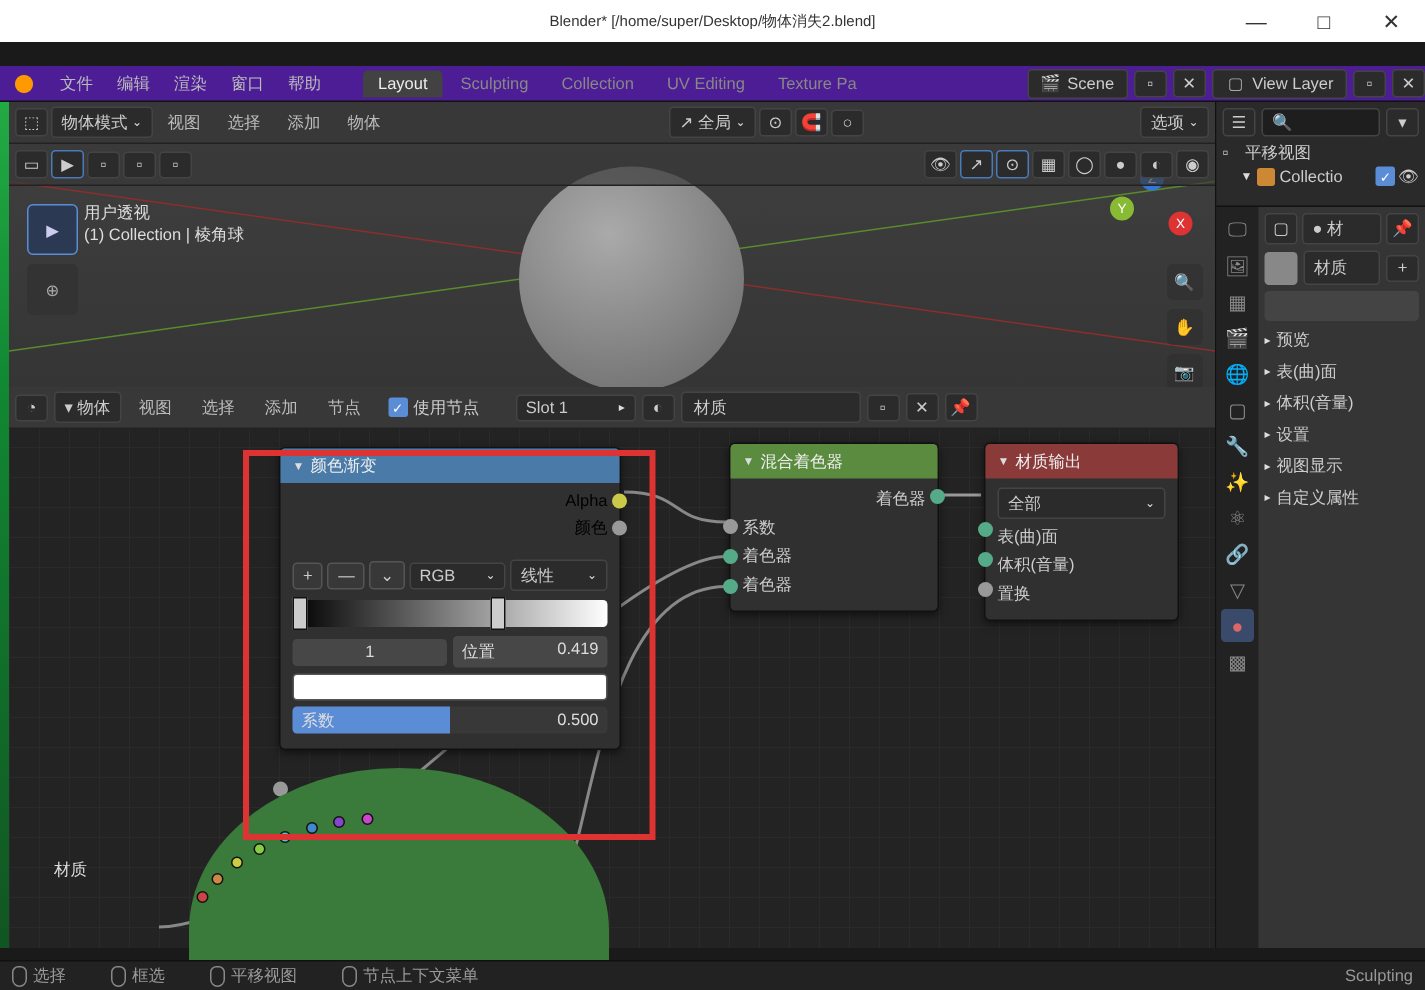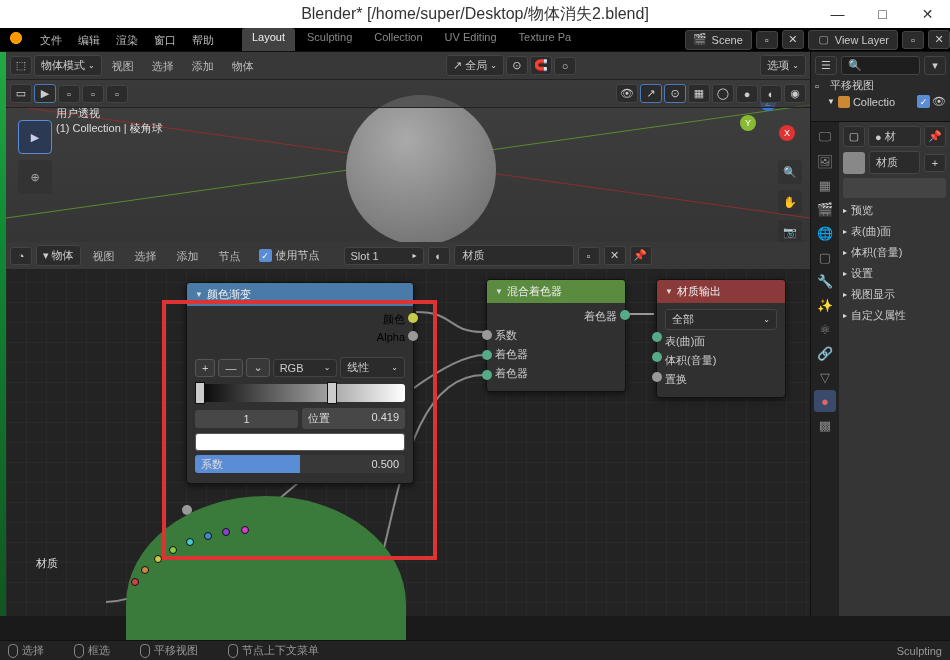--- a/index.html
+++ b/index.html
@@ -1,25 +1,25 @@
 <!DOCTYPE html>
 <html><head>
 <meta charset="utf-8">
 <style>
 * { margin: 0; padding: 0; box-sizing: border-box; font-family: sans-serif; font-size: 11px; user-select: none; }
 body { background: #1a1a1a; width: 950px; height: 660px; overflow: hidden; position: relative; }
 
 
 .titlebar { height: 28px; background: #fff; display: flex; align-items: center; justify-content: center; position: relative; }
-.titlebar-text { color: #333; font-size: 16px; }
+.titlebar-text { color: #333; font-size: 10px; }
 .win-controls { position: absolute; right: 0; display: flex; }
 .win-btn { width: 45px; height: 28px; display: flex; align-items: center; justify-content: center; color: #333; font-size: 14px; }
 
 
-.menubar { height: 24px; background: #000000; display: flex; color: #ccc; border-bottom: 1px solid #111; }
+.menubar { height: 24px; background: #4c1d95; display: flex; align-items: center; color: #ccc; border-bottom: 1px solid #111; margin-top: 16px; }
 .blender-logo { width: 20px; height: 20px; border-radius: 50%; background: radial-gradient(circle, #f90 40%, transparent 45%); margin: 0 6px; }
 .menu-item { padding: 0 8px; line-height: 24px; color: #bbb; }
 .spacer { flex: 1; }
 .ws-tab { padding: 3px 10px; color: #888; margin-right: 2px; border-radius: 3px 3px 0 0; }
 .ws-tab.active { background: #424242; color: #eee; }
 .scene-layer { display: flex; gap: 4px; align-items: center; }
 .field { background: #2b2b2b; border: 1px solid #444; border-radius: 3px; padding: 2px 8px; color: #ccc; display: flex; align-items: center; gap: 4px; }
 .icon-sm { width: 14px; height: 14px; display: inline-flex; align-items: center; justify-content: center; color: #aaa; }
 
 
@@ -40,21 +40,21 @@
 .axis-x { background: #8b2e2e; transform: rotate(8deg); }
 .axis-y { background: #5a8b2e; transform: rotate(-8deg); }
 .sphere { position: absolute; left: 340px; top: 15px; width: 150px; height: 150px; border-radius: 50%; background: radial-gradient(circle at 40% 30%, #aaa, #666); }
 .gizmo { position: absolute; right: 15px; top: 15px; width: 55px; height: 55px; }
 .gizmo-axis { position: absolute; width: 16px; height: 16px; border-radius: 50%; color: #fff; font-size: 9px; display: flex; align-items: center; justify-content: center; }
 .gx { background: #d33; right: 0; top: 30px; }
 .gy { background: #8b3; left: 0; top: 20px; }
 .gz { background: #37d; left: 20px; top: 0; }
 .vp-side-icons { position: absolute; right: 8px; top: 80px; display: flex; flex-direction: column; gap: 6px; }
 .sicon { width: 24px; height: 24px; background: #2b2b2b80; border-radius: 4px; display: flex; align-items: center; justify-content: center; color: #ccc; }
-.overlay-text { position: absolute; left: 50px; top: 26px; color: #ddd; font-size: 11px; }
+.overlay-text { position: absolute; left: 50px; top: 38px; color: #ddd; font-size: 11px; }
 .tool-btn { position: absolute; left: 12px; width: 34px; height: 34px; border-radius: 4px; display: flex; align-items: center; justify-content: center; }
 .tb1 { top: 40px; border: 1px solid #5b8dd6; background: #2b3a52; color: #cce; }
 .tb2 { top: 80px; background: #333; color: #aaa; }
 
 
 .node-editor-wrap { flex: 1; display: flex; }
 .ne-left-strip { width: 6px; background: linear-gradient(180deg,#183,#152); }
 .node-editor { flex: 1; position: relative; background: #232323; background-image: linear-gradient(#2a2a2a 1px, transparent 1px), linear-gradient(90deg, #2a2a2a 1px, transparent 1px); background-size: 20px 20px; }
 .ne-header { height: 28px; background: #383838; display: flex; align-items: center; padding: 0 4px; gap: 4px; border-bottom: 1px solid #222; }
 .chk { width: 13px; height: 13px; background: #5b8dd6; border-radius: 2px; display: inline-flex; align-items: center; justify-content: center; color: #fff; font-size: 9px; }
@@ -268,26 +268,26 @@
           <path d="M 620 72 C 640 72 630 72 648 72" stroke="#999" stroke-width="2" fill="none"></path>
         </svg>
 
         <div class="node n-blue" style="left:180px;top:40px;width:228px">
           <div class="node-hdr">
               <span class="tri">▼</span>
               <span>颜色渐变</span>
             </div>
           <div class="node-body">
             <div class="node-row out-row">
+                <span>Alpha</span>
+                <div class="sock out grey" style="top:48px"></div>
+              </div>
+            <div class="node-row out-row">
                 <span>颜色</span>
                 <div class="sock out yellow" style="top:30px"></div>
-              </div>
-            <div class="node-row out-row">
-                <span>Alpha</span>
-                <div class="sock out grey" style="top:48px"></div>
               </div>
             <div style="height:10px"></div>
             <div class="node-row" style="gap:3px">
               <div class="mini-btn">+</div>
               <div class="mini-btn">—</div>
               <div class="mini-btn">⌄</div>
               <div class="sel">
                   <span>RGB</span>
                   <span class="tri">⌄</span>
                 </div>

